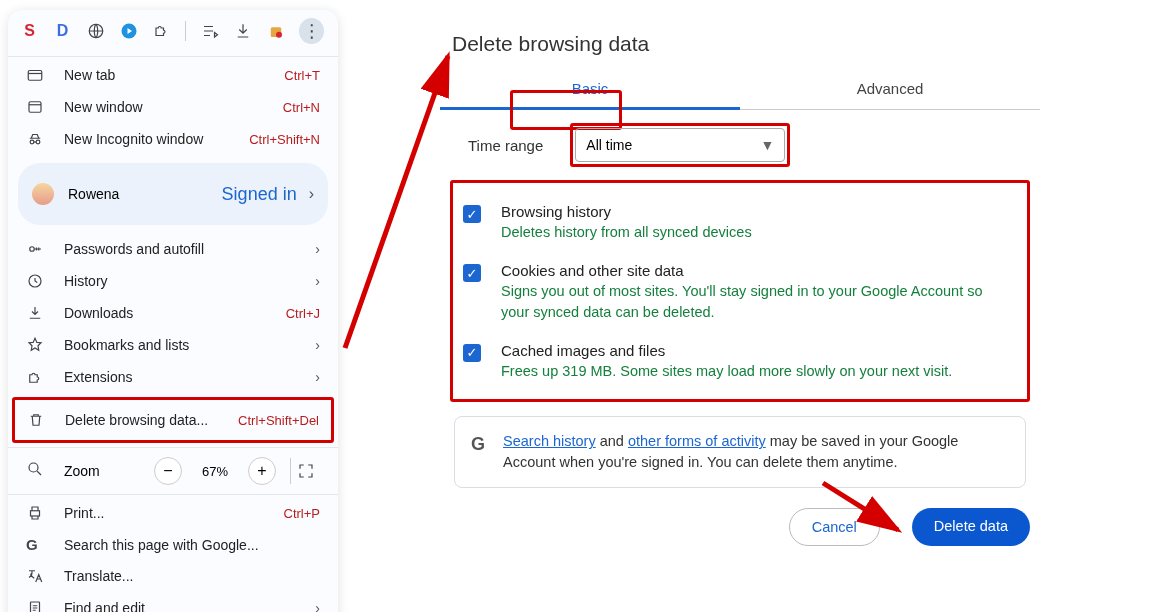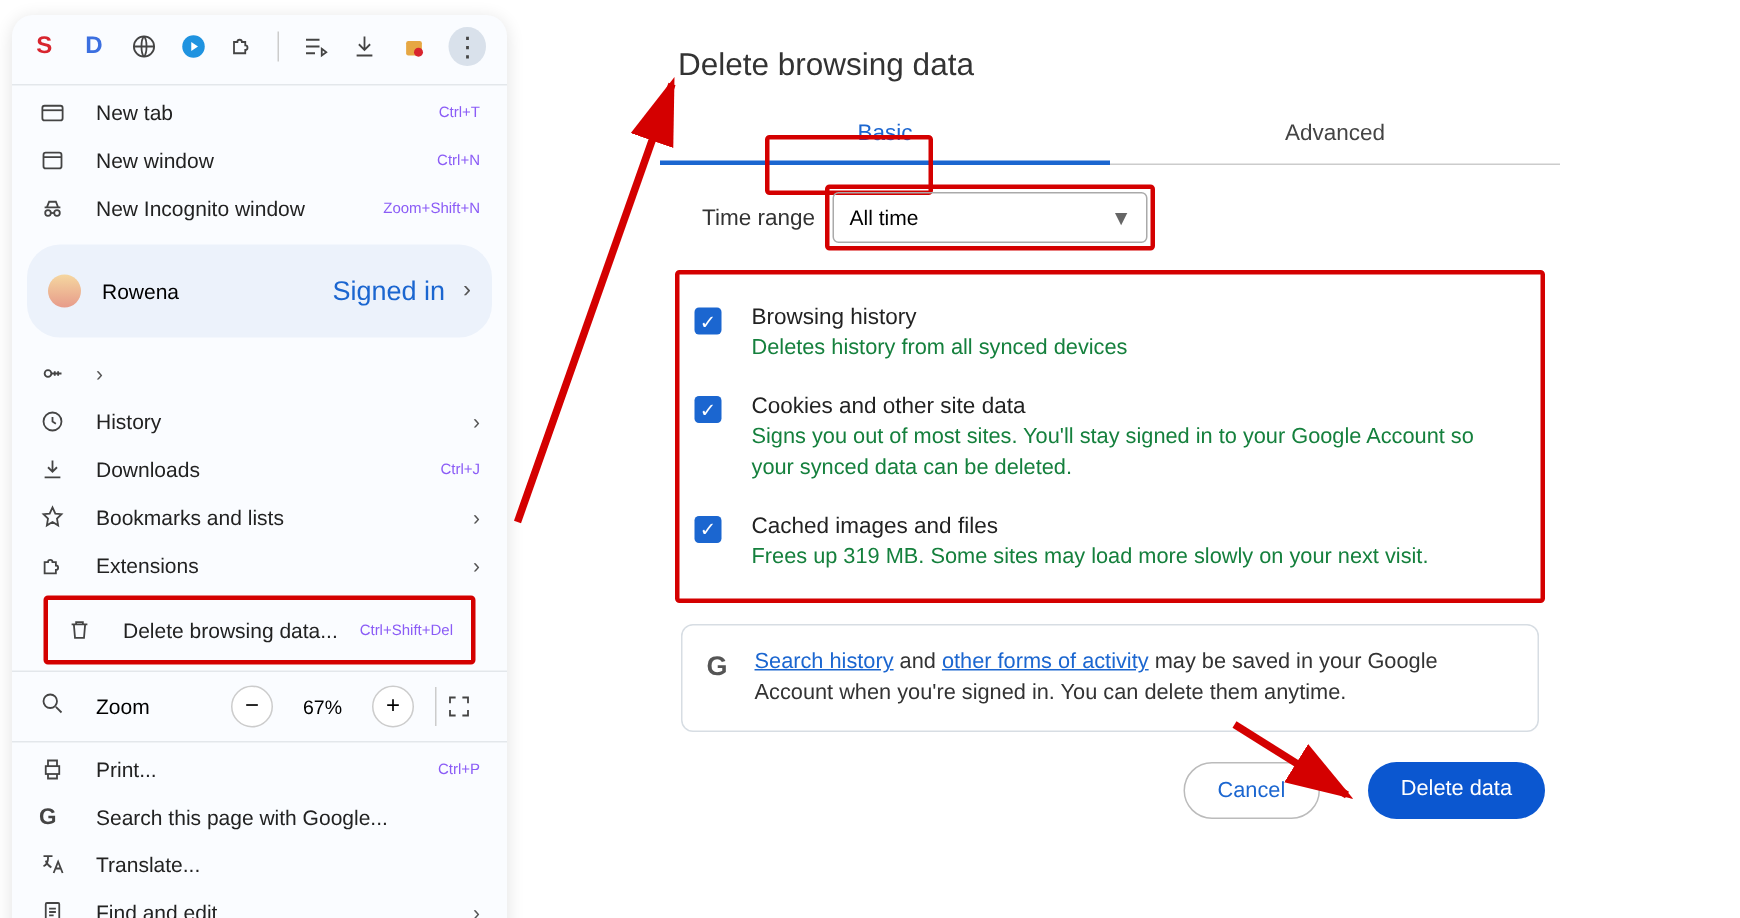--- a/index.html
+++ b/index.html
@@ -8,50 +8,50 @@
   
   .left-menu { position:absolute; left:8px; top:10px; width:330px; background:#fafcff; border-radius:14px; box-shadow:0 2px 12px rgba(0,0,0,.12); padding:0; }
   .ext-row { display:flex; align-items:center; gap:14px; padding:8px 14px 10px 12px; }
   .ext-row .ext { width:20px; height:20px; display:flex; align-items:center; justify-content:center; font-size:16px; font-weight:bold; }
   .dots { margin-left:auto; width:26px; height:26px; border-radius:50%; background:#d9e1eb; display:flex; align-items:center; justify-content:center; font-size:18px; color:#444;}
   .sep { height:1px; background:#e3e7eb; margin:2px 0; }
 
   .mi { display:flex; align-items:center; padding:7px 18px 7px 18px; font-size:14px; color:#222; }
   .mi .ico { width:22px; margin-right:16px; color:#444; display:flex; align-items:center; }
   .mi .lbl { flex:1; }
-  .mi .sc { color:#8b5cf6; font-size:10px; }
+  .mi .sc { color:#b91c1c; font-size:13px; }
   .mi .chev { color:#555; font-size:14px; }
 
   .profile { display:flex; align-items:center; background:#ecf2fb; border-radius:22px; margin:8px 10px; padding:20px 14px; }
   .profile .av { width:22px; height:22px; border-radius:50%; background:linear-gradient(#f5d7a0,#e79b8a); margin-right:14px; }
   .profile .nm { flex:1; font-size:14px; }
   .profile .si { color:#1b66d0; font-size:18px; margin-right:12px; }
   .profile .chev { color:#555; }
 
   .zoom-row { display:flex; align-items:center; padding:7px 18px; }
   .zoom-row .ico { width:22px; margin-right:16px; }
   .zoom-row .lbl { flex:1; font-size:14px; }
   .zbtn { width:28px; height:28px; border:1px solid #ccc; border-radius:50%; background:#fff; display:flex; align-items:center; justify-content:center; font-size:16px; margin:0 4px; }
   .zpct { font-size:13px; margin:0 16px; }
   .zfull { width:30px; height:26px; border-left:1px solid #ccc; margin-left:10px; display:flex; align-items:center; justify-content:center; font-size:14px; }
 
   .highlight-box { border:3px solid #d40000; border-radius:3px; }
-  .del-item-wrap { margin:4px 21px; padding:2px; }
+  .del-item-wrap { margin:4px 4px; padding:2px; }
 
   
   .dialog { position:absolute; left:440px; top:32px; width:600px; }
   .dlg-title { font-size:21px; color:#333; margin:0 0 14px 12px; }
   .tabs { display:flex; border-bottom:1px solid #ccc; position:relative; }
   .tab { flex:1; text-align:center; padding:10px 0 12px; font-size:15px; color:#444; }
   .tab.active { color:#1b66d0; font-weight:500; }
   .tab-underline { position:absolute; bottom:-1px; left:0; width:50%; height:3px; background:#1b66d0; }
   .tab-hl { position:absolute; left:70px; top:58px; width:112px; height:40px; }
 
   .body { padding:18px 10px 0 10px; }
-  .tr-row { display:flex; align-items:center; margin:0 0 18px 18px; gap:12px; }
+  .tr-row { display:flex; align-items:center; margin:0 0 18px 18px; gap:32px; }
   .tr-lbl { font-size:15px; color:#333; }
   .tr-sel { width:210px; height:34px; border:1px solid #aaa; border-radius:4px; display:flex; align-items:center; padding:0 10px; font-size:14px; justify-content:space-between; }
 
   .opts-hl { padding:8px 6px 10px 6px; }
   .opt { display:flex; padding:12px 8px 8px 4px; gap:20px; }
   .cb { width:18px; height:18px; background:#1b66d0; border-radius:3px; color:#fff; font-size:13px; display:flex; align-items:center; justify-content:center; flex:0 0 18px; margin-top:2px;}
   .opt-txt .t1 { font-size:15px; color:#222; }
   .opt-txt .t2 { font-size:14.5px; color:#15803d; margin-top:2px; line-height:1.4; }
 
   .notice { margin:14px 4px 0 4px; border:1px solid #d7dde3; border-radius:8px; padding:14px 16px; display:flex; gap:18px; font-size:14.5px; color:#333; line-height:1.45;}
@@ -137,37 +137,38 @@
   <div class="mi">
     <span class="ico">
         <svg class="ico-svg" viewBox="0 0 24 24">
           <path d="M5 11h14M7 11l2-5h6l2 5"></path>
           <circle cx="8" cy="16" r="2.5"></circle>
           <circle cx="16" cy="16" r="2.5"></circle>
           <path d="M10.5 16h3"></path>
         </svg>
       </span>
     <span class="lbl">New Incognito window</span>
-    <span class="sc">Zoom+Shift+N</span>
+    <span class="sc">Ctrl+Shift+N</span>
   </div>
 
   <div class="profile">
     <span class="av"></span>
     <span class="nm">Rowena</span>
     <span class="si">Signed in</span>
     <span class="chev">›</span>
   </div>
 
   <div class="mi">
     <span class="ico">
         <svg class="ico-svg" viewBox="0 0 24 24">
           <circle cx="8" cy="12" r="3"></circle>
           <path d="M11 12h9m-3-2v4m-3-4v4"></path>
         </svg>
       </span>
+    <span class="lbl">Passwords and autofill</span>
     <span class="chev">›</span>
   </div>
   <div class="mi">
     <span class="ico">
         <svg class="ico-svg" viewBox="0 0 24 24">
           <circle cx="12" cy="12" r="8"></circle>
           <path d="M12 8v4l3 2"></path>
         </svg>
       </span>
     <span class="lbl">History</span>

